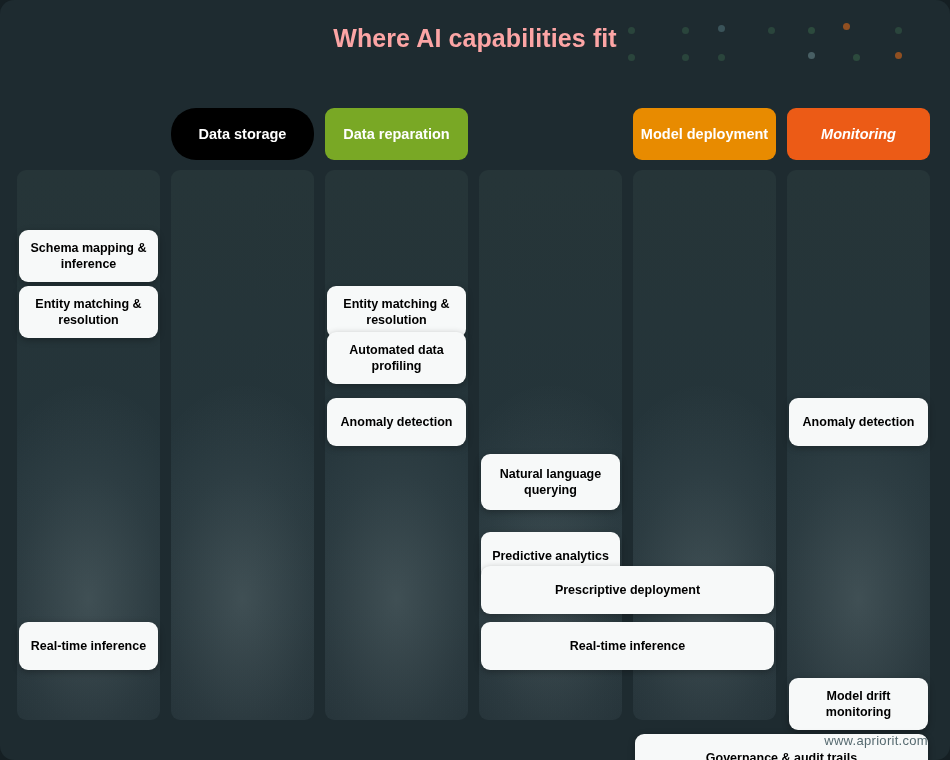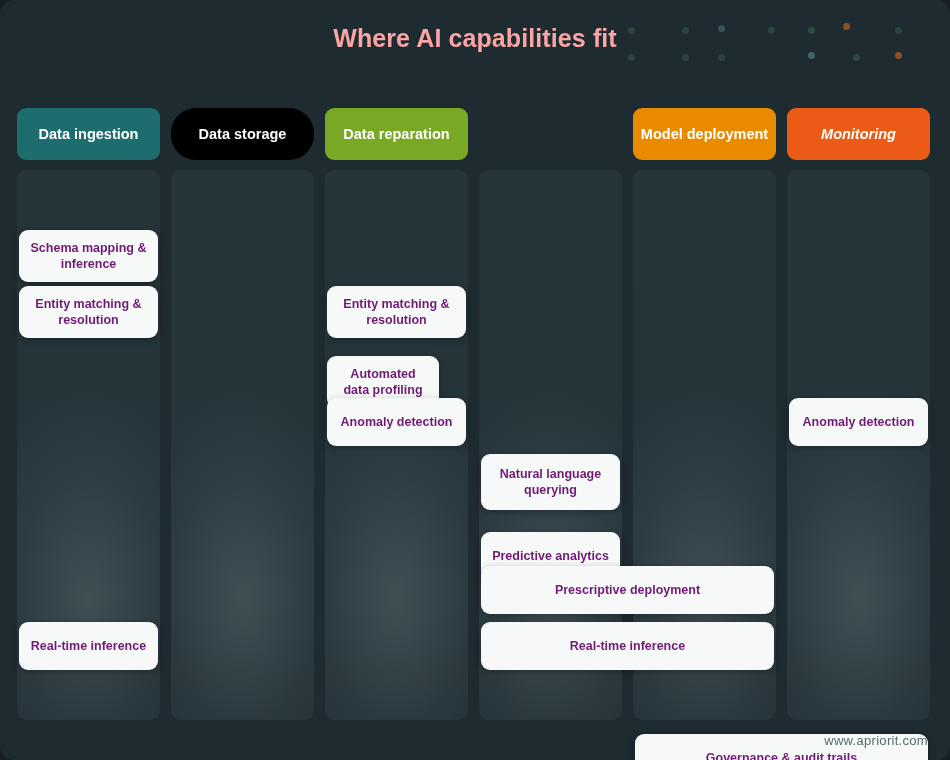--- a/index.html
+++ b/index.html
@@ -100,21 +100,21 @@
     top: 108px;
     width: 916px;
     height: 612px;
     z-index: 2;
   }
 
   .cap-card {
     position: absolute;
     background: #f7f9f9;
     border-radius: 9px;
-    color: #701a75;
+    color: #000000;
     font-size: 12.5px;
     font-weight: bold;
     line-height: 16px;
     display: flex;
     align-items: center;
     justify-content: center;
     text-align: center;
     padding: 16px 9px;
     box-shadow: 0 2px 7px rgba(0,0,0,0.30);
   }
@@ -150,21 +150,20 @@
       <span class="deco-dot" style="left: 253px; top: 54px; background: rgb(47, 80, 64);"></span>
       <span class="deco-dot" style="left: 295px; top: 52px; background: rgb(164, 86, 31);"></span>
     </div>
 
   <div id="title-block">
     <div class="title-line">Where AI capabilities fit</div>
   </div>
 
   <div id="stage-grid">
       <div class="stage-col" style="left: 0px;">
-        <div class="stage-header" style="background: rgb(29, 108, 110);">Data ingestion</div>
         <div class="stage-body"></div>
       </div>
       <div class="stage-col" style="left: 154px;">
         <div class="stage-header" style="background: #000000; border-radius: 25px;">Data storage</div>
         <div class="stage-body"></div>
       </div>
       <div class="stage-col" style="left: 308px;">
         <div class="stage-header" style="background: rgb(121, 168, 37);">Data reparation</div>
         <div class="stage-body"></div>
       </div>
@@ -179,25 +178,26 @@
         <div class="stage-header" style="background: rgb(236, 91, 22);">Monitoring</div>
         <div class="stage-body"></div>
       </div>
     </div>
 
   <div id="cards-layer">
       <div class="cap-card" style="left: 2px; width: 139px; top: 122px; height: 52px;">Schema mapping &amp; inference</div>
       <div class="cap-card" style="left: 2px; width: 139px; top: 178px; height: 52px;">Entity matching &amp; resolution</div>
       <div class="cap-card" style="left: 2px; width: 139px; top: 514px; height: 48px;">Real-time inference</div>
       <div class="cap-card" style="left: 310px; width: 139px; top: 178px; height: 52px;">Entity matching &amp; resolution</div>
-      <div class="cap-card" style="left: 310px; width: 112px; top: 248px; height: 52px;">Automated data profiling</div>
+      <div class="cap-card" style="left: 310px; width: 139px; top: 224px; height: 52px;">Automated data profiling</div>
       <div class="cap-card" style="left: 310px; width: 139px; top: 290px; height: 48px;">Anomaly detection</div>
       <div class="cap-card" style="left: 464px; width: 139px; top: 346px; height: 56px;">Natural language querying</div>
       <div class="cap-card" style="left: 464px; width: 139px; top: 424px; height: 48px;">Predictive analytics</div>
       <div class="cap-card" style="left: 464px; width: 293px; top: 458px; height: 48px;">Prescriptive deployment</div>
       <div class="cap-card" style="left: 464px; width: 293px; top: 514px; height: 48px;">Real-time inference</div>
       <div class="cap-card" style="left: 772px; width: 139px; top: 290px; height: 48px;">Anomaly detection</div>
+      <div class="cap-card" style="left: 772px; width: 139px; top: 570px; height: 52px;">Model drift monitoring</div>
       <div class="cap-card" style="left: 618px; width: 293px; top: 626px; height: 48px;">Governance &amp; audit trails</div>
     </div>
 
   <div id="footer-watermark">www.apriorit.com</div>
 
 </div>
 
 </body></html>

